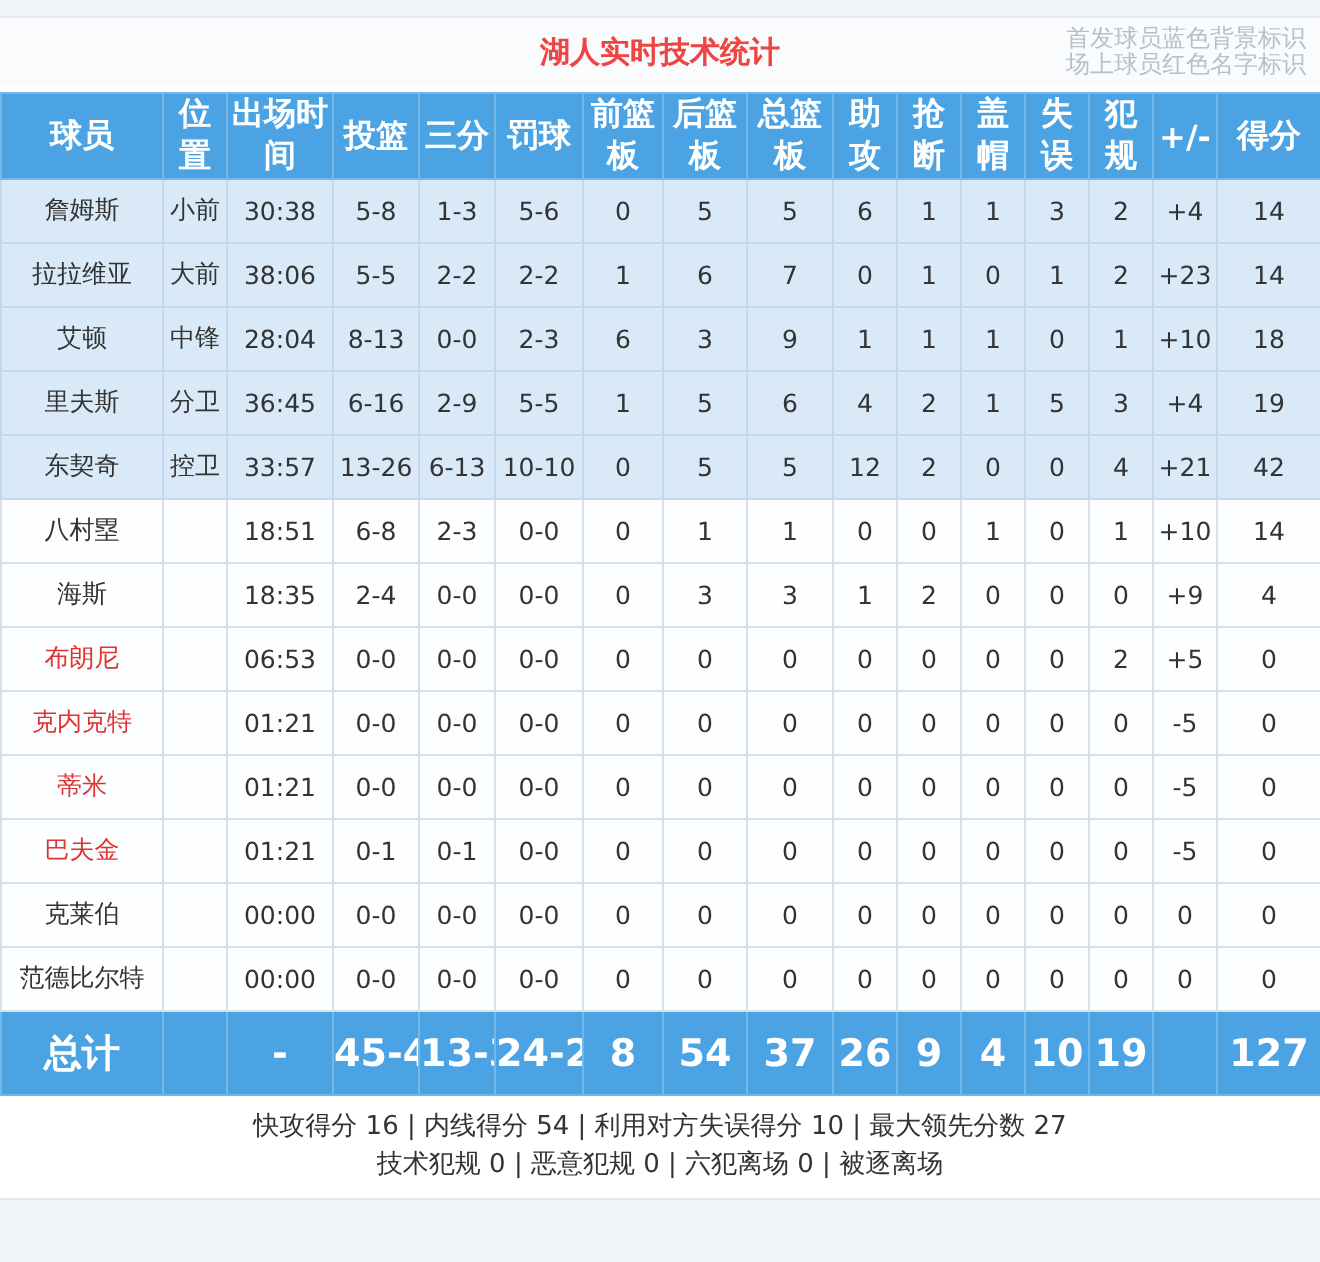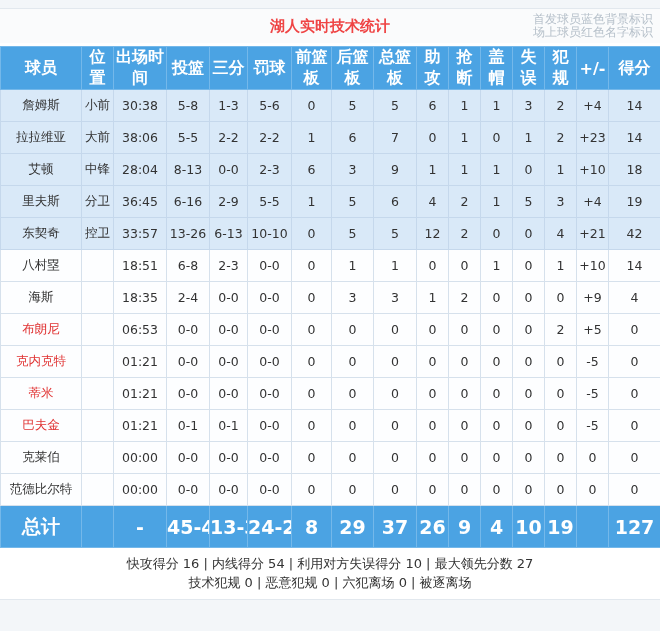--- a/index.html
+++ b/index.html
@@ -373,21 +373,21 @@
             <td>0</td>
           </tr>
           <tr class="totals">
             <td>总计</td>
             <td></td>
             <td>-</td>
             <td>45-40</td>
             <td>13-31</td>
             <td>24-26</td>
             <td>8</td>
-            <td>29</td>
+            <td>54</td>
             <td>37</td>
             <td>26</td>
             <td>9</td>
             <td>4</td>
             <td>10</td>
             <td>19</td>
             <td></td>
             <td>127</td>
           </tr>
         </tbody>

